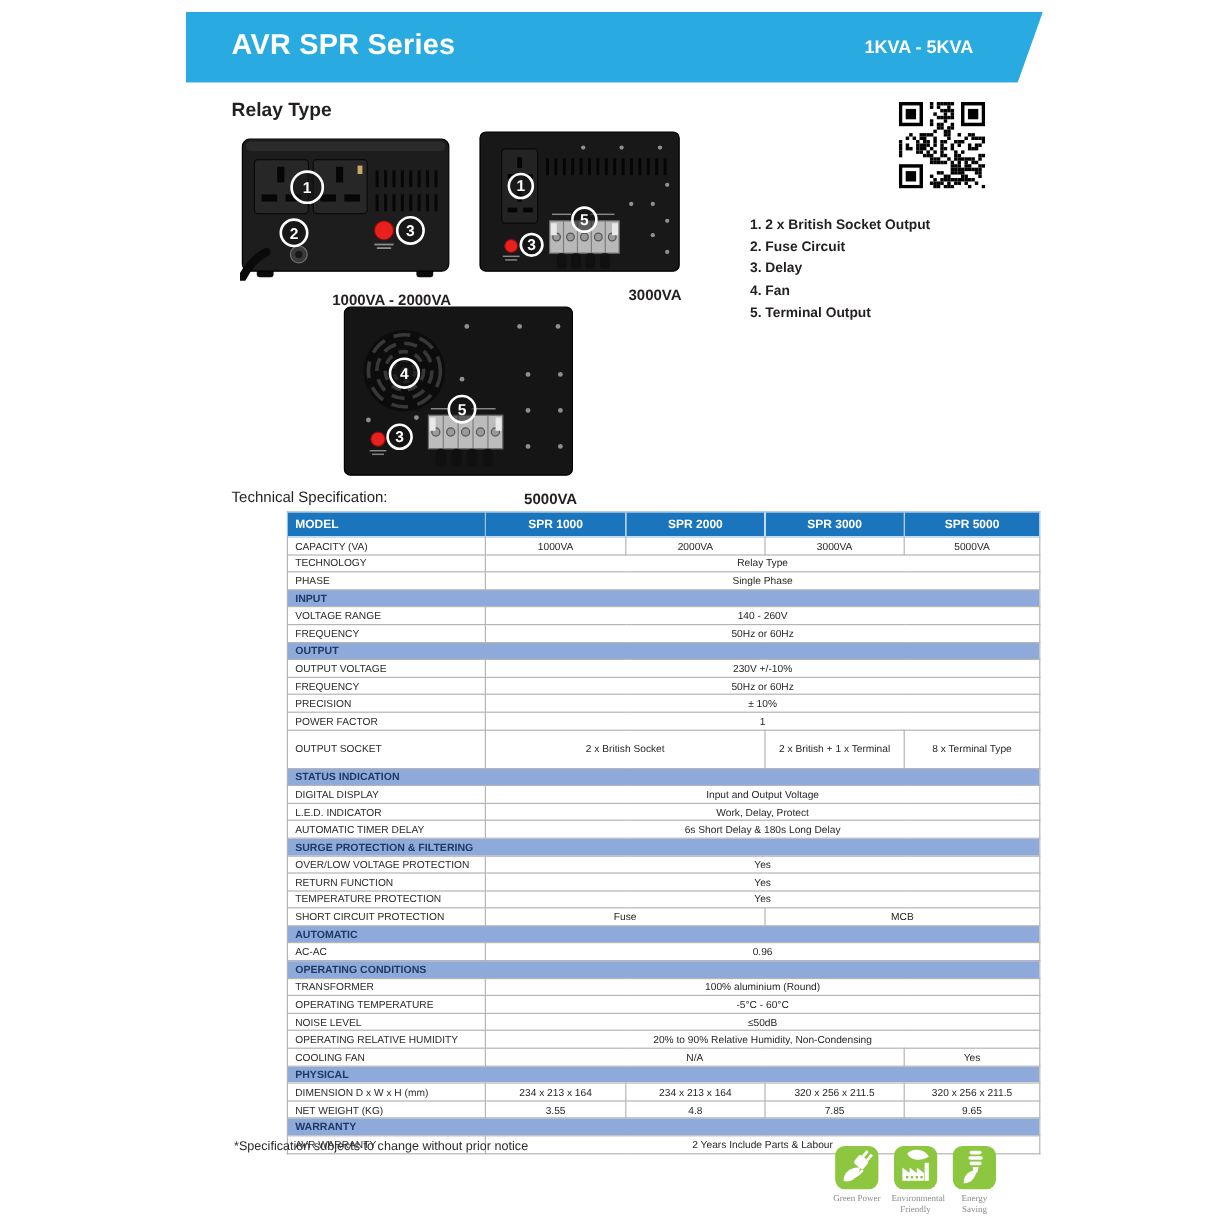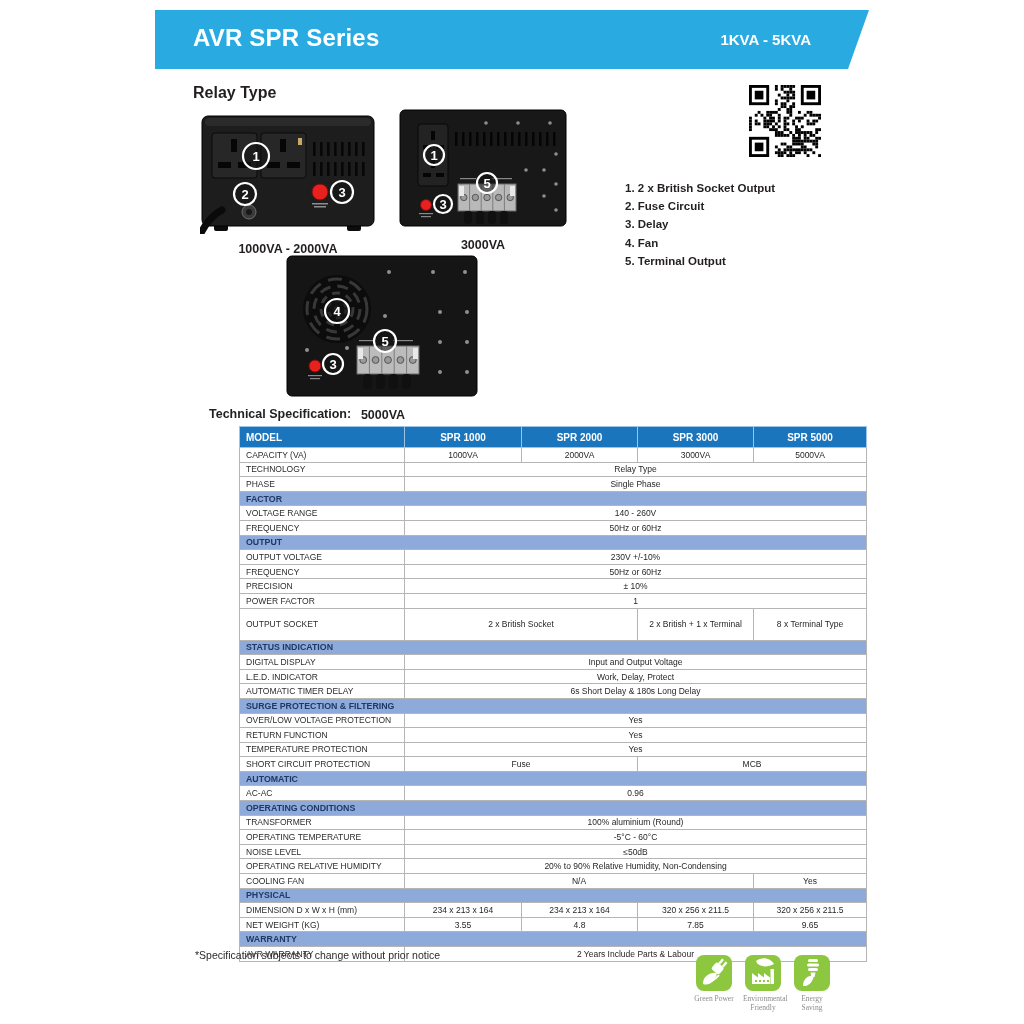--- a/index.html
+++ b/index.html
@@ -7,28 +7,28 @@
   body { font-family:"Liberation Sans", sans-serif; color:#231f20; }
   #canvas { position:relative; width:1024px; height:1024px; background:#fff; overflow:hidden; margin:0 auto;border-radius:14px; }
 
   
   .banner { position:absolute; left:155px; top:10px; width:714px; height:59px; background:#29abe2;
             clip-path:polygon(0 0, 100% 0, calc(100% - 21px) 100%, 0 100%); }
   .banner-title { position:absolute; left:38px; top:14px; font-size:24px; font-weight:bold; color:#fff; letter-spacing:0.2px; }
   .banner-range { position:absolute; right:58px; top:21px; font-size:15px; font-weight:bold; color:#fff; }
 
   .h-relay { position:absolute; left:193px; top:84px; font-size:16px; font-weight:bold; }
-  .h-tech  { position:absolute; left:209px; top:407px; font-size:12.5px; font-weight:bold; }
+  .h-tech  { position:absolute; left:193px; top:407px; font-size:12.5px; font-weight:normal; }
 
   
   .fig { position:absolute; text-align:center; }
   .fig-1 { left:200px; top:114px; width:176px; }
   .fig-2 { left:398px; top:108px; width:170px; }
   .fig-3 { left:285px; top:254px; width:196px; }
-  .fig .caption { font-size:12.5px; font-weight:bold; margin-top:4px; }
+  .fig .caption { font-size:12.5px; font-weight:bold; margin-top:4px;text-align:right; }
   .callout-num { font:bold 13px "Liberation Sans", sans-serif; fill:#fff; text-anchor:middle; }
   .callout-ring { fill:#141414; fill-opacity:0.55; stroke:#fff; stroke-width:2.2; }
 
   
   .qr { position:absolute; left:749px; top:85px; width:72px; height:72px; }
   .qr svg { display:block; }
 
   
   .features { position:absolute; left:625px; top:182px; }
   .features div { font-size:11.5px; font-weight:bold; margin-bottom:6.2px; }
@@ -508,21 +508,21 @@
           </tr>
           <tr>
             <td class="lbl">TECHNOLOGY</td>
             <td class="val" colspan="4">Relay Type</td>
           </tr>
           <tr>
             <td class="lbl">PHASE</td>
             <td class="val" colspan="4">Single Phase</td>
           </tr>
           <tr class="sec">
-            <td colspan="5">FACTOR</td>
+            <td colspan="5">INPUT</td>
           </tr>
           <tr>
             <td class="lbl">VOLTAGE RANGE</td>
             <td class="val" colspan="4">140 - 260V</td>
           </tr>
           <tr>
             <td class="lbl">FREQUENCY</td>
             <td class="val" colspan="4">50Hz or 60Hz</td>
           </tr>
           <tr class="sec">

